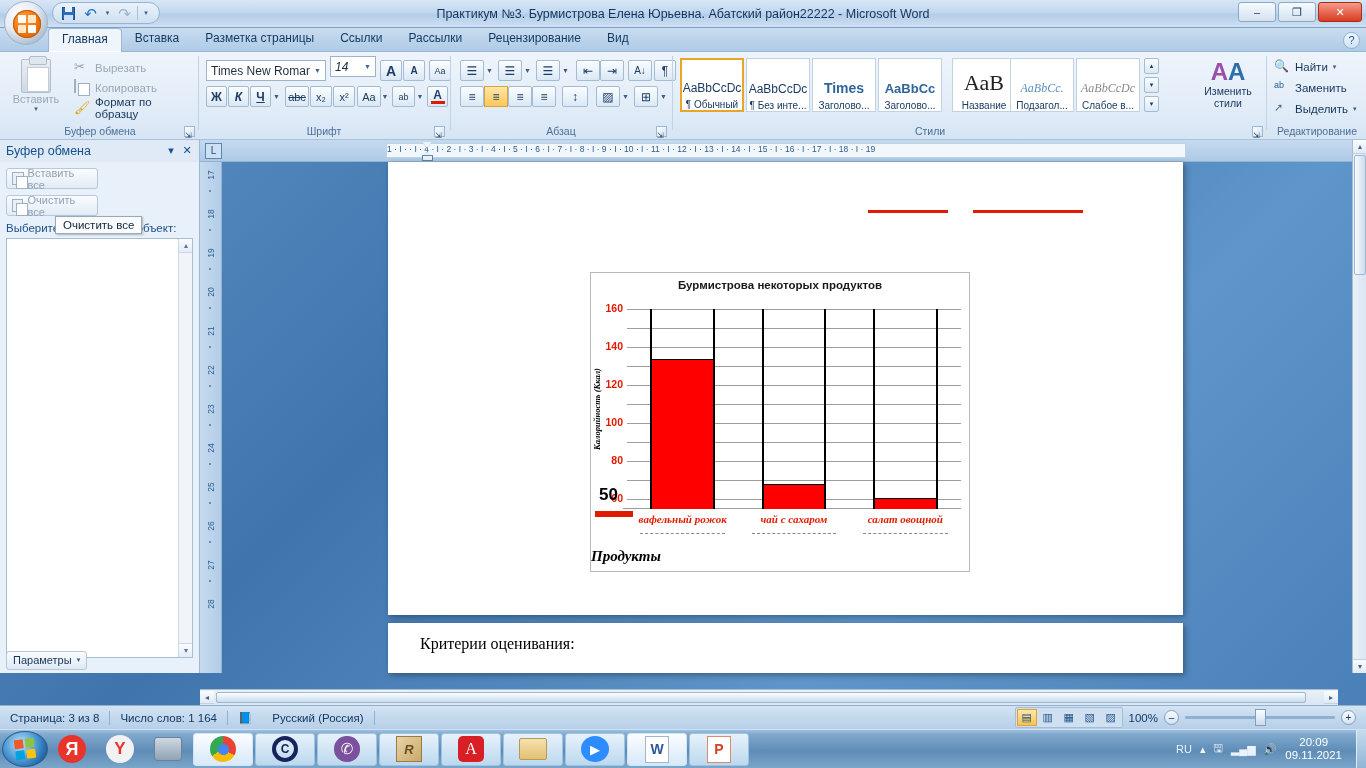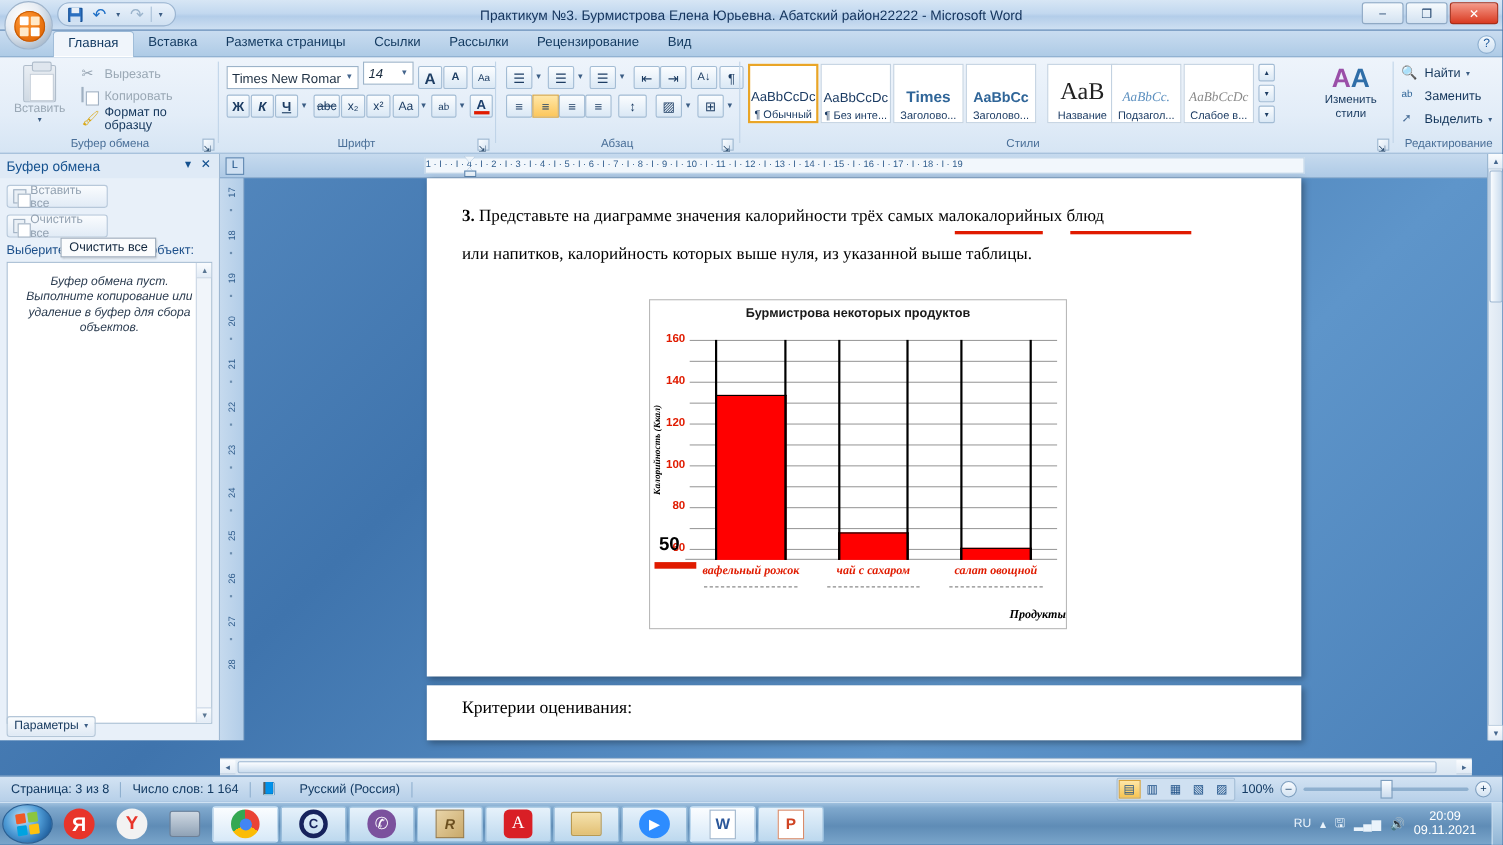--- a/index.html
+++ b/index.html
@@ -189,22 +189,22 @@
     font-size:10.5px; font-weight:bold; color:#e01b00; font-family:"Liberation Sans",sans-serif; }
   .cat-sep{ position:absolute; top:0; bottom:0; width:2px; background:#000; }
   .axis-x{ position:absolute; left:-4px; right:0; bottom:0; height:1px; background:#9d9d9d; }
   .bar{ position:absolute; background:#ff0000; border:1.5px solid #000; border-bottom:none; }
   .ylabel{ position:absolute; left:6px; top:44%; transform:rotate(-90deg) translateX(-50%);
     transform-origin:left center; font-family:"Liberation Serif",serif; font-style:italic; font-weight:bold;
     font-size:8.5px; color:#000; white-space:nowrap; }
   .catlabel{ position:absolute; font-family:"Liberation Serif",serif; font-style:italic; font-weight:bold;
     font-size:11px; color:#e01b00; text-align:center; white-space:nowrap; }
   .catrule{ position:absolute; height:1px; border-top:1px dashed #8a8a8a; }
-  .xlabel{ position:absolute; left:0; width:100%; text-align:right;
-    font-family:"Liberation Serif",serif; font-style:italic; font-weight:bold; font-size:11px; color:#000; }
+  .xlabel{ position:absolute; left:0; width:100%; text-align:left;
+    font-family:"Liberation Serif",serif; font-style:italic; font-weight:bold; font-size:15px; color:#000; }
   .anno50{ position:absolute; font-family:"Liberation Sans",sans-serif; font-weight:bold;
     font-size:17px; color:#000; }
   .anno-bar{ position:absolute; height:6px; background:#e01b00; }
 
   
   .vscroll{ position:absolute; right:0; top:0; width:14px; height:533px;
     background:linear-gradient(to right,#eaf1f8,#dbe6f2); border-left:1px solid #a7bdd3;}
   .sb-arrow{ width:14px;height:14px; font-size:8px; color:#44668d; text-align:center; line-height:13px;
     background:linear-gradient(to bottom,#fafcfe,#e0eaf5); border-bottom:1px solid #c2d2e2;}
   .sb-thumb{ position:absolute; left:1px; top:15px; width:12px; height:120px;
@@ -486,21 +486,20 @@
         <div class="tp-cmd">
           <span class="copy-ico"></span>
           <span>Вставить все</span>
         </div>
         <div class="tp-cmd">
           <span class="copy-ico"></span>
           <span>Очистить все</span>
         </div>
         <div class="tp-hint">Выберите вставляемый объект:</div>
         <div class="tp-list">
-          <div class="tp-empty">Буфер обмена пуст. Выполните копирование или удаление в буфер для сбора объектов.</div>
           <div class="tp-scroll">
             <div class="tp-arrow">▴</div>
             <div class="tp-arrow bot">▾</div>
           </div>
         </div>
       </div>
       <div class="tp-foot">
         <div class="tp-opt">
           <span>Параметры</span>
           <span class="caret-sm">▾</span>
@@ -536,24 +535,20 @@
       <div class="vr-dot" style="top:184px;"></div>
         <div class="vr-dot" style="top:223px;"></div>
       <div class="vr-dot" style="top:262px;"></div>
         <div class="vr-dot" style="top:301px;"></div>
       <div class="vr-dot" style="top:340px;"></div>
         <div class="vr-dot" style="top:379px;"></div>
       <div class="vr-dot" style="top:418px;"></div>
     </div>
 
     <div class="page">
-      <div class="p1 doctext">
-        <b>3.</b><span> Представьте на диаграмме значения калорийности трёх самых малокалорийных блюд</span><br>
-        <span>или напитков, калорийность которых выше нуля,  из указанной выше таблицы.</span>
-      </div>
       <div class="redund" style="left:480px; top:48px; width:80px;"></div>
       <div class="redund" style="left:585px; top:48px; width:110px;"></div>
 
       <div class="chart">
         <div class="ch-title">Бурмистрова некоторых продуктов</div>
         <div class="ylabel">Калорийность (Ккал)</div>
         <div class="plot" id="plot">
           <div class="axis-x"></div>
         <div class="grid-line" style="top: 190.476px;"></div>
             <div class="grid-line" style="top: 171.429px;"></div>

